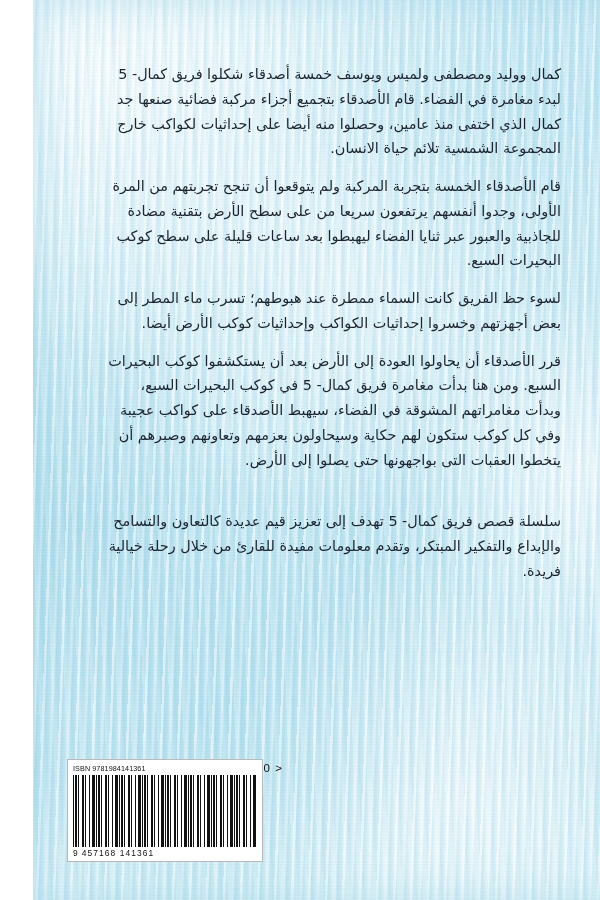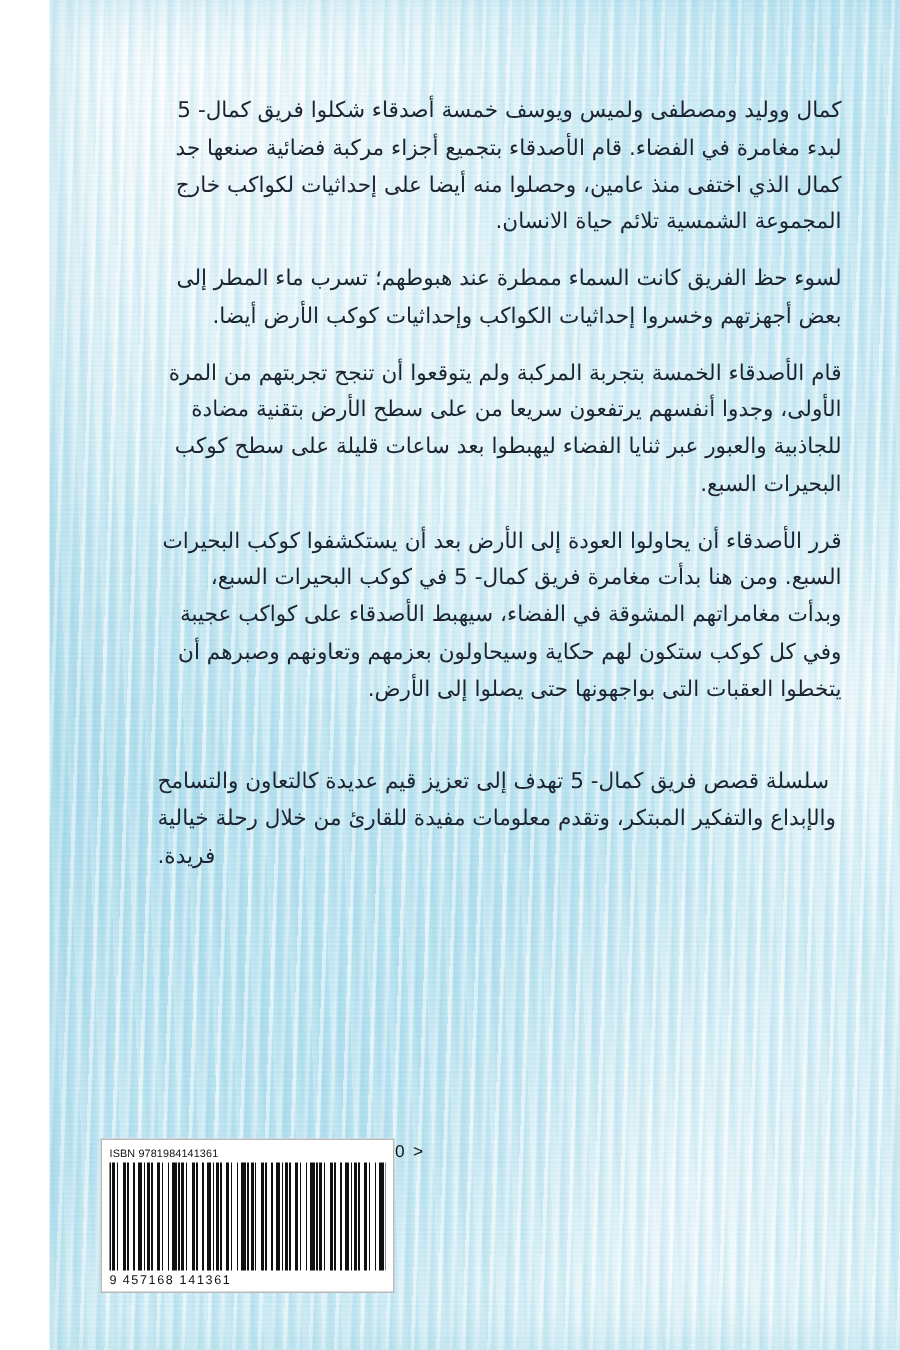--- a/index.html
+++ b/index.html
@@ -91,21 +91,21 @@
   .blurb p {
     margin: 0 0 13px 0;
   }
   .blurb p:last-child {
     margin-bottom: 0;
   }
   .blurb p.indent {
     text-indent: 0;
   }
   .blurb p.centered {
-    text-align: left;
+    text-align: right;
   }
   .para-gap {
     height: 24px;
   }
 
   
   #barcode-block {
     position: absolute;
     left: 34px;
     bottom: 38px;
@@ -177,22 +177,22 @@
 <div id="book-back-cover">
 
   <div class="texture-layer tex-base"></div>
   <div class="texture-layer tex-blobs"></div>
   <div class="texture-layer tex-streaks"></div>
   <div class="texture-layer tex-grain"></div>
   <div class="texture-layer tex-edge"></div>
 
   <div class="blurb">
     <p class="indent">كمال ووليد ومصطفى ولميس ويوسف خمسة أصدقاء شكلوا فريق كمال- 5 لبدء مغامرة في الفضاء. قام الأصدقاء بتجميع أجزاء مركبة فضائية صنعها جد كمال الذي اختفى منذ عامين، وحصلوا منه أيضا على إحداثيات لكواكب خارج المجموعة الشمسية تلائم حياة الانسان.</p>
+    <p class="indent">قام الأصدقاء الخمسة بتجربة المركبة ولم يتوقعوا أن تنجح تجربتهم من المرة الأولى، وجدوا أنفسهم يرتفعون سريعا من على سطح الأرض بتقنية مضادة للجاذبية والعبور عبر ثنايا الفضاء ليهبطوا بعد ساعات قليلة على سطح كوكب البحيرات السبع.</p>
     <p class="indent">لسوء حظ الفريق كانت السماء ممطرة عند هبوطهم؛ تسرب ماء المطر إلى بعض أجهزتهم وخسروا إحداثيات الكواكب وإحداثيات كوكب الأرض أيضا.</p>
-    <p class="indent">قام الأصدقاء الخمسة بتجربة المركبة ولم يتوقعوا أن تنجح تجربتهم من المرة الأولى، وجدوا أنفسهم يرتفعون سريعا من على سطح الأرض بتقنية مضادة للجاذبية والعبور عبر ثنايا الفضاء ليهبطوا بعد ساعات قليلة على سطح كوكب البحيرات السبع.</p>
     <p class="indent">قرر الأصدقاء أن يحاولوا العودة إلى الأرض بعد أن يستكشفوا كوكب البحيرات السبع. ومن هنا بدأت مغامرة فريق كمال- 5 في كوكب البحيرات السبع،  وبدأت مغامراتهم المشوقة في الفضاء، سيهبط الأصدقاء على كواكب عجيبة وفي كل كوكب ستكون لهم حكاية وسيحاولون بعزمهم وتعاونهم وصبرهم أن يتخطوا العقبات التى بواجهونها حتى يصلوا إلى الأرض.</p>
     <div class="para-gap"></div>
     <p class="centered">سلسلة قصص فريق كمال- 5 تهدف إلى تعزيز قيم عديدة كالتعاون والتسامح والإبداع والتفكير المبتكر، وتقدم معلومات مفيدة للقارئ من خلال رحلة خيالية فريدة.</p>
   </div>
 
   <div class="price-row">90000  &gt;</div>
 
   <div id="barcode-block">
     <div class="isbn-row">ISBN 9781984141361</div>
     <div class="bars"></div>

